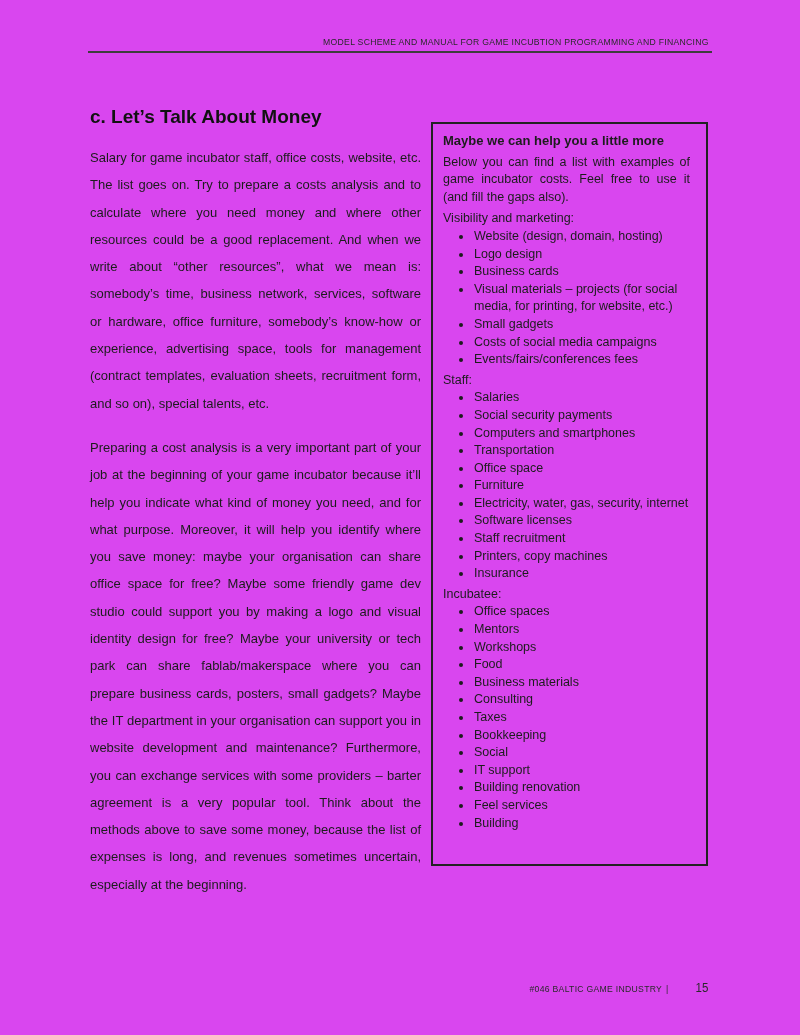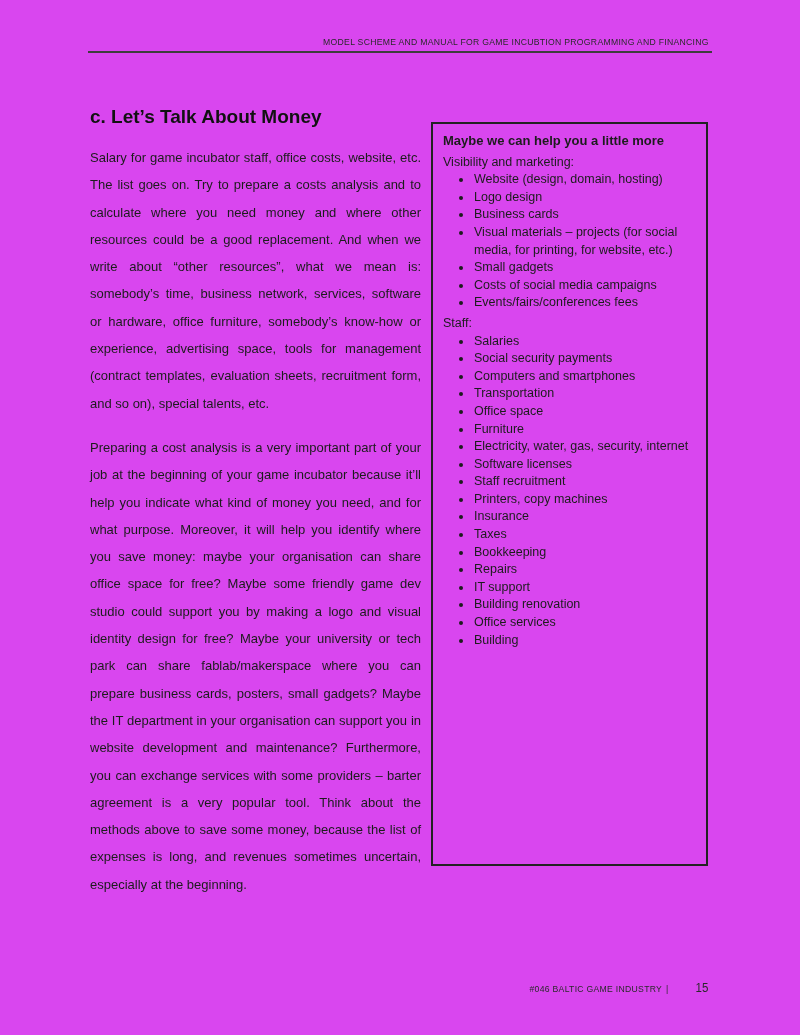--- a/index.html
+++ b/index.html
@@ -113,20 +113,21 @@
 
   <div class="left-col">
 
       <p>Salary for game incubator staff, office costs, website, etc. The list goes on. Try to prepare a costs analysis and to calculate where you need money and where other resources could be a good replacement. And when we write about “other resources”, what we mean is: somebody’s time, business network, services, software or hardware, office furniture, somebody’s know-how or experience, advertising space, tools for management (contract templates, evaluation sheets, recruitment form, and so on), special talents, etc.</p>
 
       <p>Preparing a cost analysis is a very important part of your job at the beginning of your game incubator because it’ll help you indicate what kind of money you need, and for what purpose. Moreover, it will help you identify where you save money: maybe your organisation can share office space for free? Maybe some friendly game dev studio could support you by making a logo and visual identity design for free? Maybe your university or tech park can share fablab/makerspace where you can prepare business cards, posters, small gadgets? Maybe the IT department in your organisation can support you in website development and maintenance? Furthermore, you can exchange services with some providers – barter agreement is a very popular tool. Think about the methods above to save some money, because the list of expenses is long, and revenues sometimes uncertain, especially at the beginning.</p>
     </div>
 
   <div class="sidebar">
     <div class="sidebar-title">Maybe we can help you a little more</div>
+    <p class="sidebar-intro">Below you can find a list with examples of game incubator costs. Feel free to use it (and fill the gaps also).</p>
     <div>
 
         <div>
           <div class="cost-section-heading">Visibility and marketing:</div>
           <ul class="cost-list">
 
               <li>Website (design, domain, hosting)</li>
 
               <li>Logo design</li>
 
@@ -163,35 +164,52 @@
               <li>Software licenses</li>
 
               <li>Staff recruitment</li>
 
               <li>Printers, copy machines</li>
 
               <li>Insurance</li>
             </ul>
         </div>
 
+        <div>
+          <div class="cost-section-heading">Incubatee:</div>
+          <ul class="cost-list">
+
+              <li>Office spaces</li>
+
+              <li>Mentors</li>
+
+              <li>Workshops</li>
+
+              <li>Food</li>
+
+              <li>Business materials</li>
+
+              <li>Consulting</li>
+            </ul>
+        </div>
 
         <div>
           <ul class="cost-list">
 
               <li>Taxes</li>
 
               <li>Bookkeeping</li>
 
-              <li>Repairs</li>
+              <li>Social</li>
 
               <li>IT support</li>
 
               <li>Building renovation</li>
 
-              <li>Office services</li>
+              <li>Feel services</li>
 
               <li>Building</li>
             </ul>
         </div>
       </div>
   </div>
 
   <div class="footer">
     <span>#046 BALTIC GAME INDUSTRY</span>
     <span>|</span>

